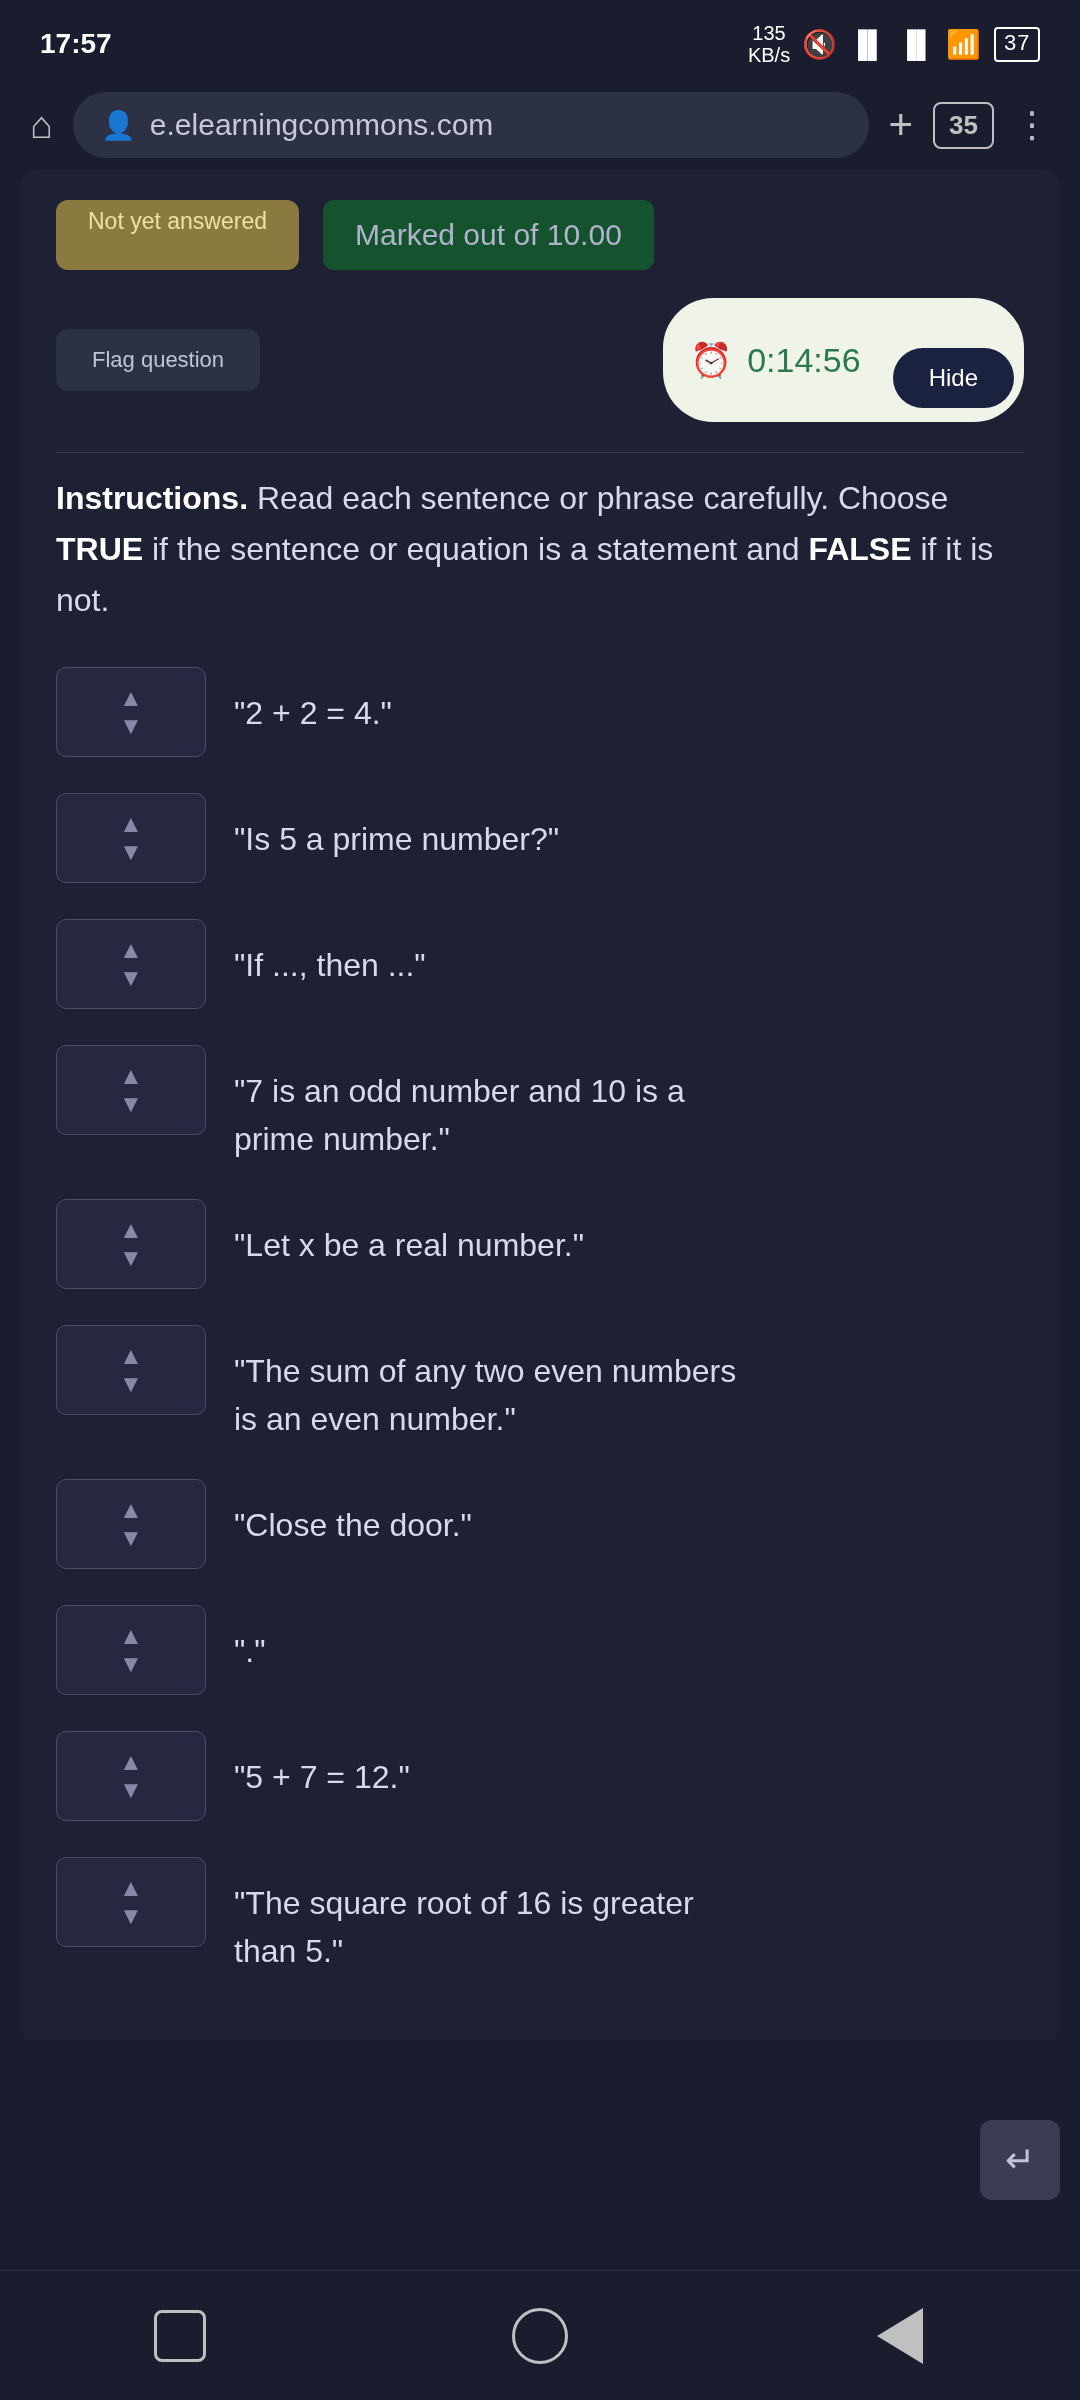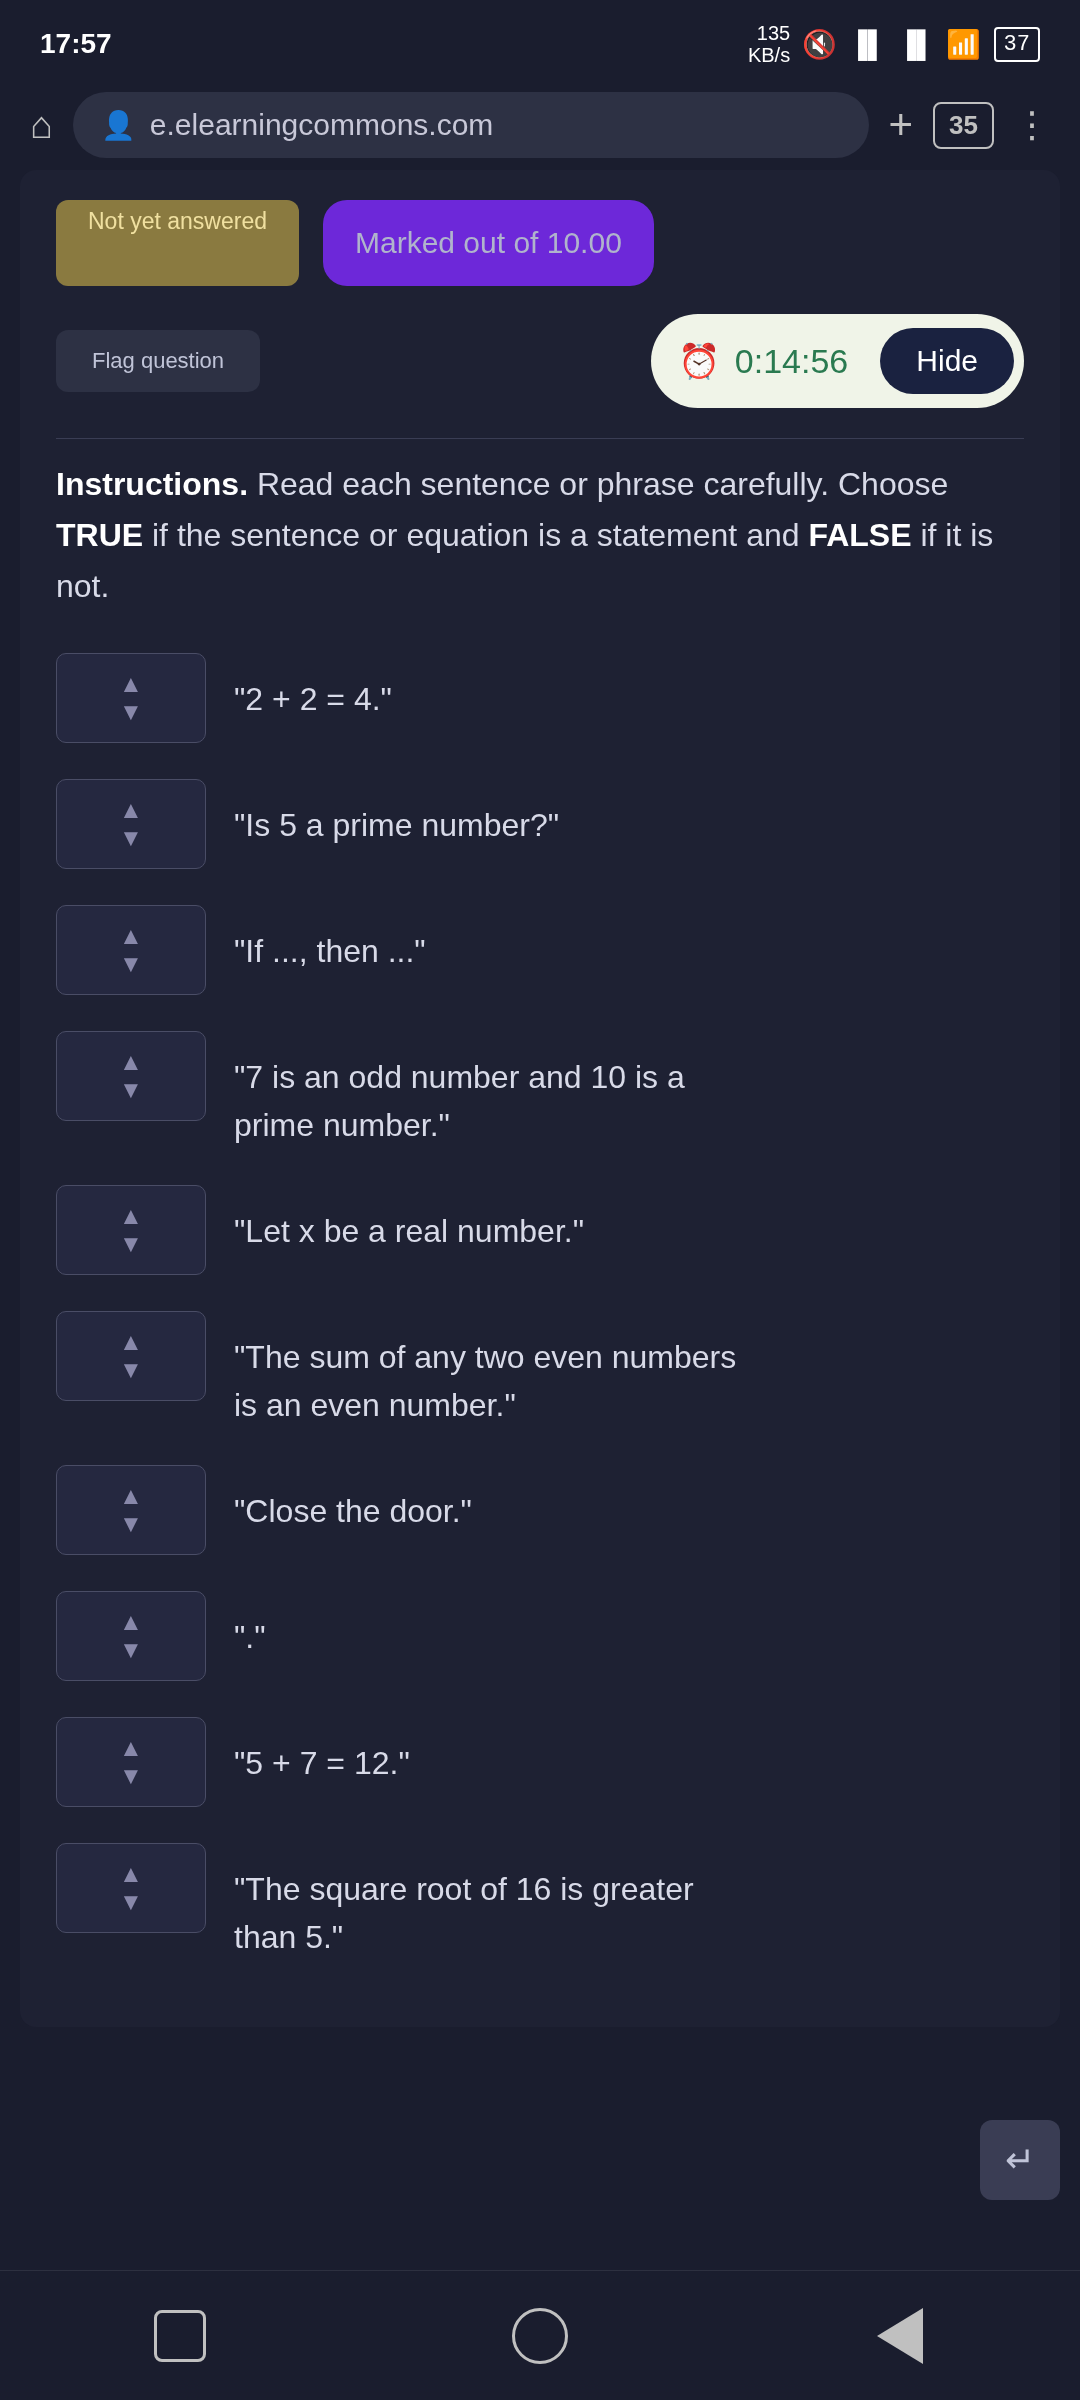--- a/index.html
+++ b/index.html
@@ -120,24 +120,24 @@
     .badge-not-answered {
       background-color: #8a7a40;
       color: #f0e0a0;
       border-radius: 12px;
       padding: 8px 32px;
       font-size: 23px;
       font-weight: 500;
     }
 
     .badge-marked {
-      background-color: #6d28d9;
+      background-color: #14532d;
       color: #b0b4cc;
-      border-radius: 24px;
-      padding: 26px 32px;
+      border-radius: 11px;
+      padding: 18px 32px;
       font-size: 30px;
     }
 
     
     .flag-row {
       display: flex;
       justify-content: space-between;
       align-items: center;
       margin-bottom: 30px;
     }
@@ -172,23 +172,24 @@
       font-weight: 500;
       margin-right: 18px;
     }
 
     .hide-btn {
       background-color: #1a2240;
       color: #ffffff;
       border: none;
       border-radius: 40px;
       padding: 16px 36px;
-      font-size: 30px;
+      font-size: 24px;
       cursor: pointer;
       font-weight: 500;
+      margin-top: 36px;
     }
 
     
     .divider {
       border: none;
       border-top: 1px solid #3a3d54;
       margin: 20px 0;
     }
 
     
@@ -314,21 +315,21 @@
       border-bottom: 28px solid transparent;
       border-right: 46px solid #c0c0c0;
     }
   </style>
 </head>
 <body>
 
 <div class="status-bar">
   <span class="status-time">17:57</span>
   <div class="status-icons">
-    <span style="font-size:20px;line-height:1.1;text-align:right;">135<br>KB/s</span>
+    <span style="font-size:20px;line-height:1.1;text-align:center;">135<br>KB/s</span>
 
     <span style="font-size:28px;">🔇</span>
 
     <span style="font-size:26px;">▐▌</span>
     <span style="font-size:26px;">▐▌</span>
 
     <span style="font-size:28px;">📶</span>
 
     <span class="battery-box">37</span>
   </div>

